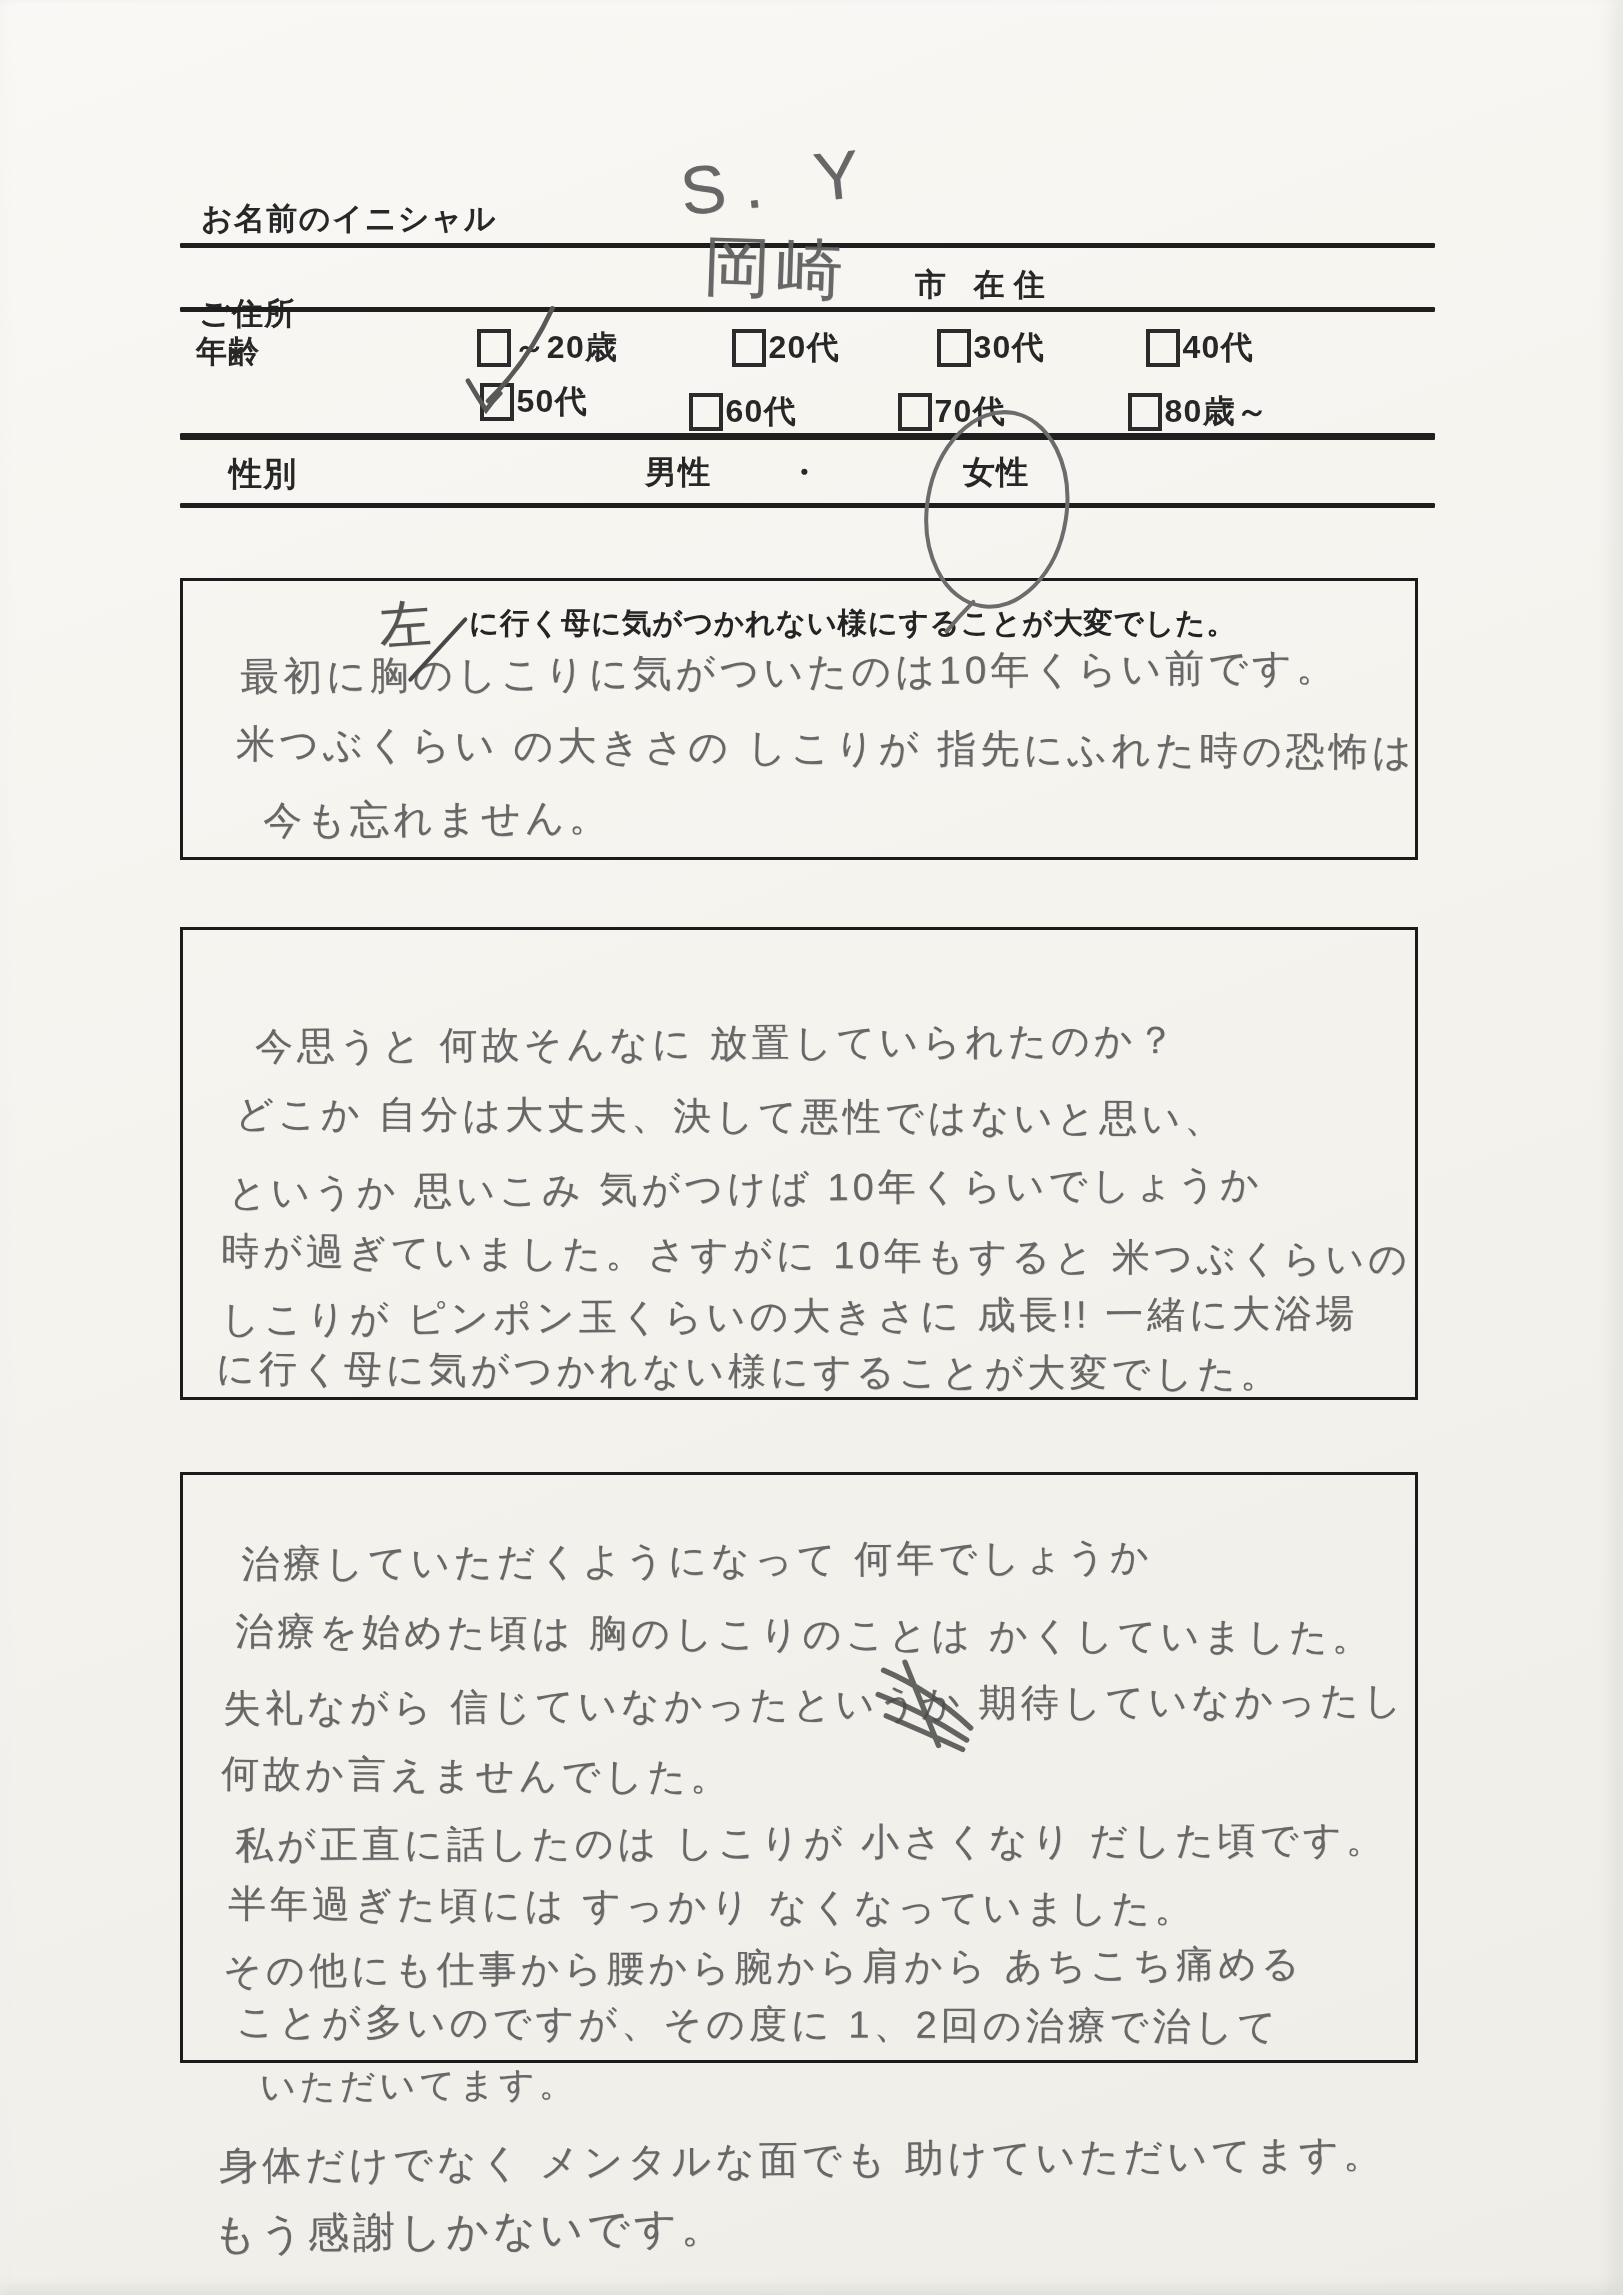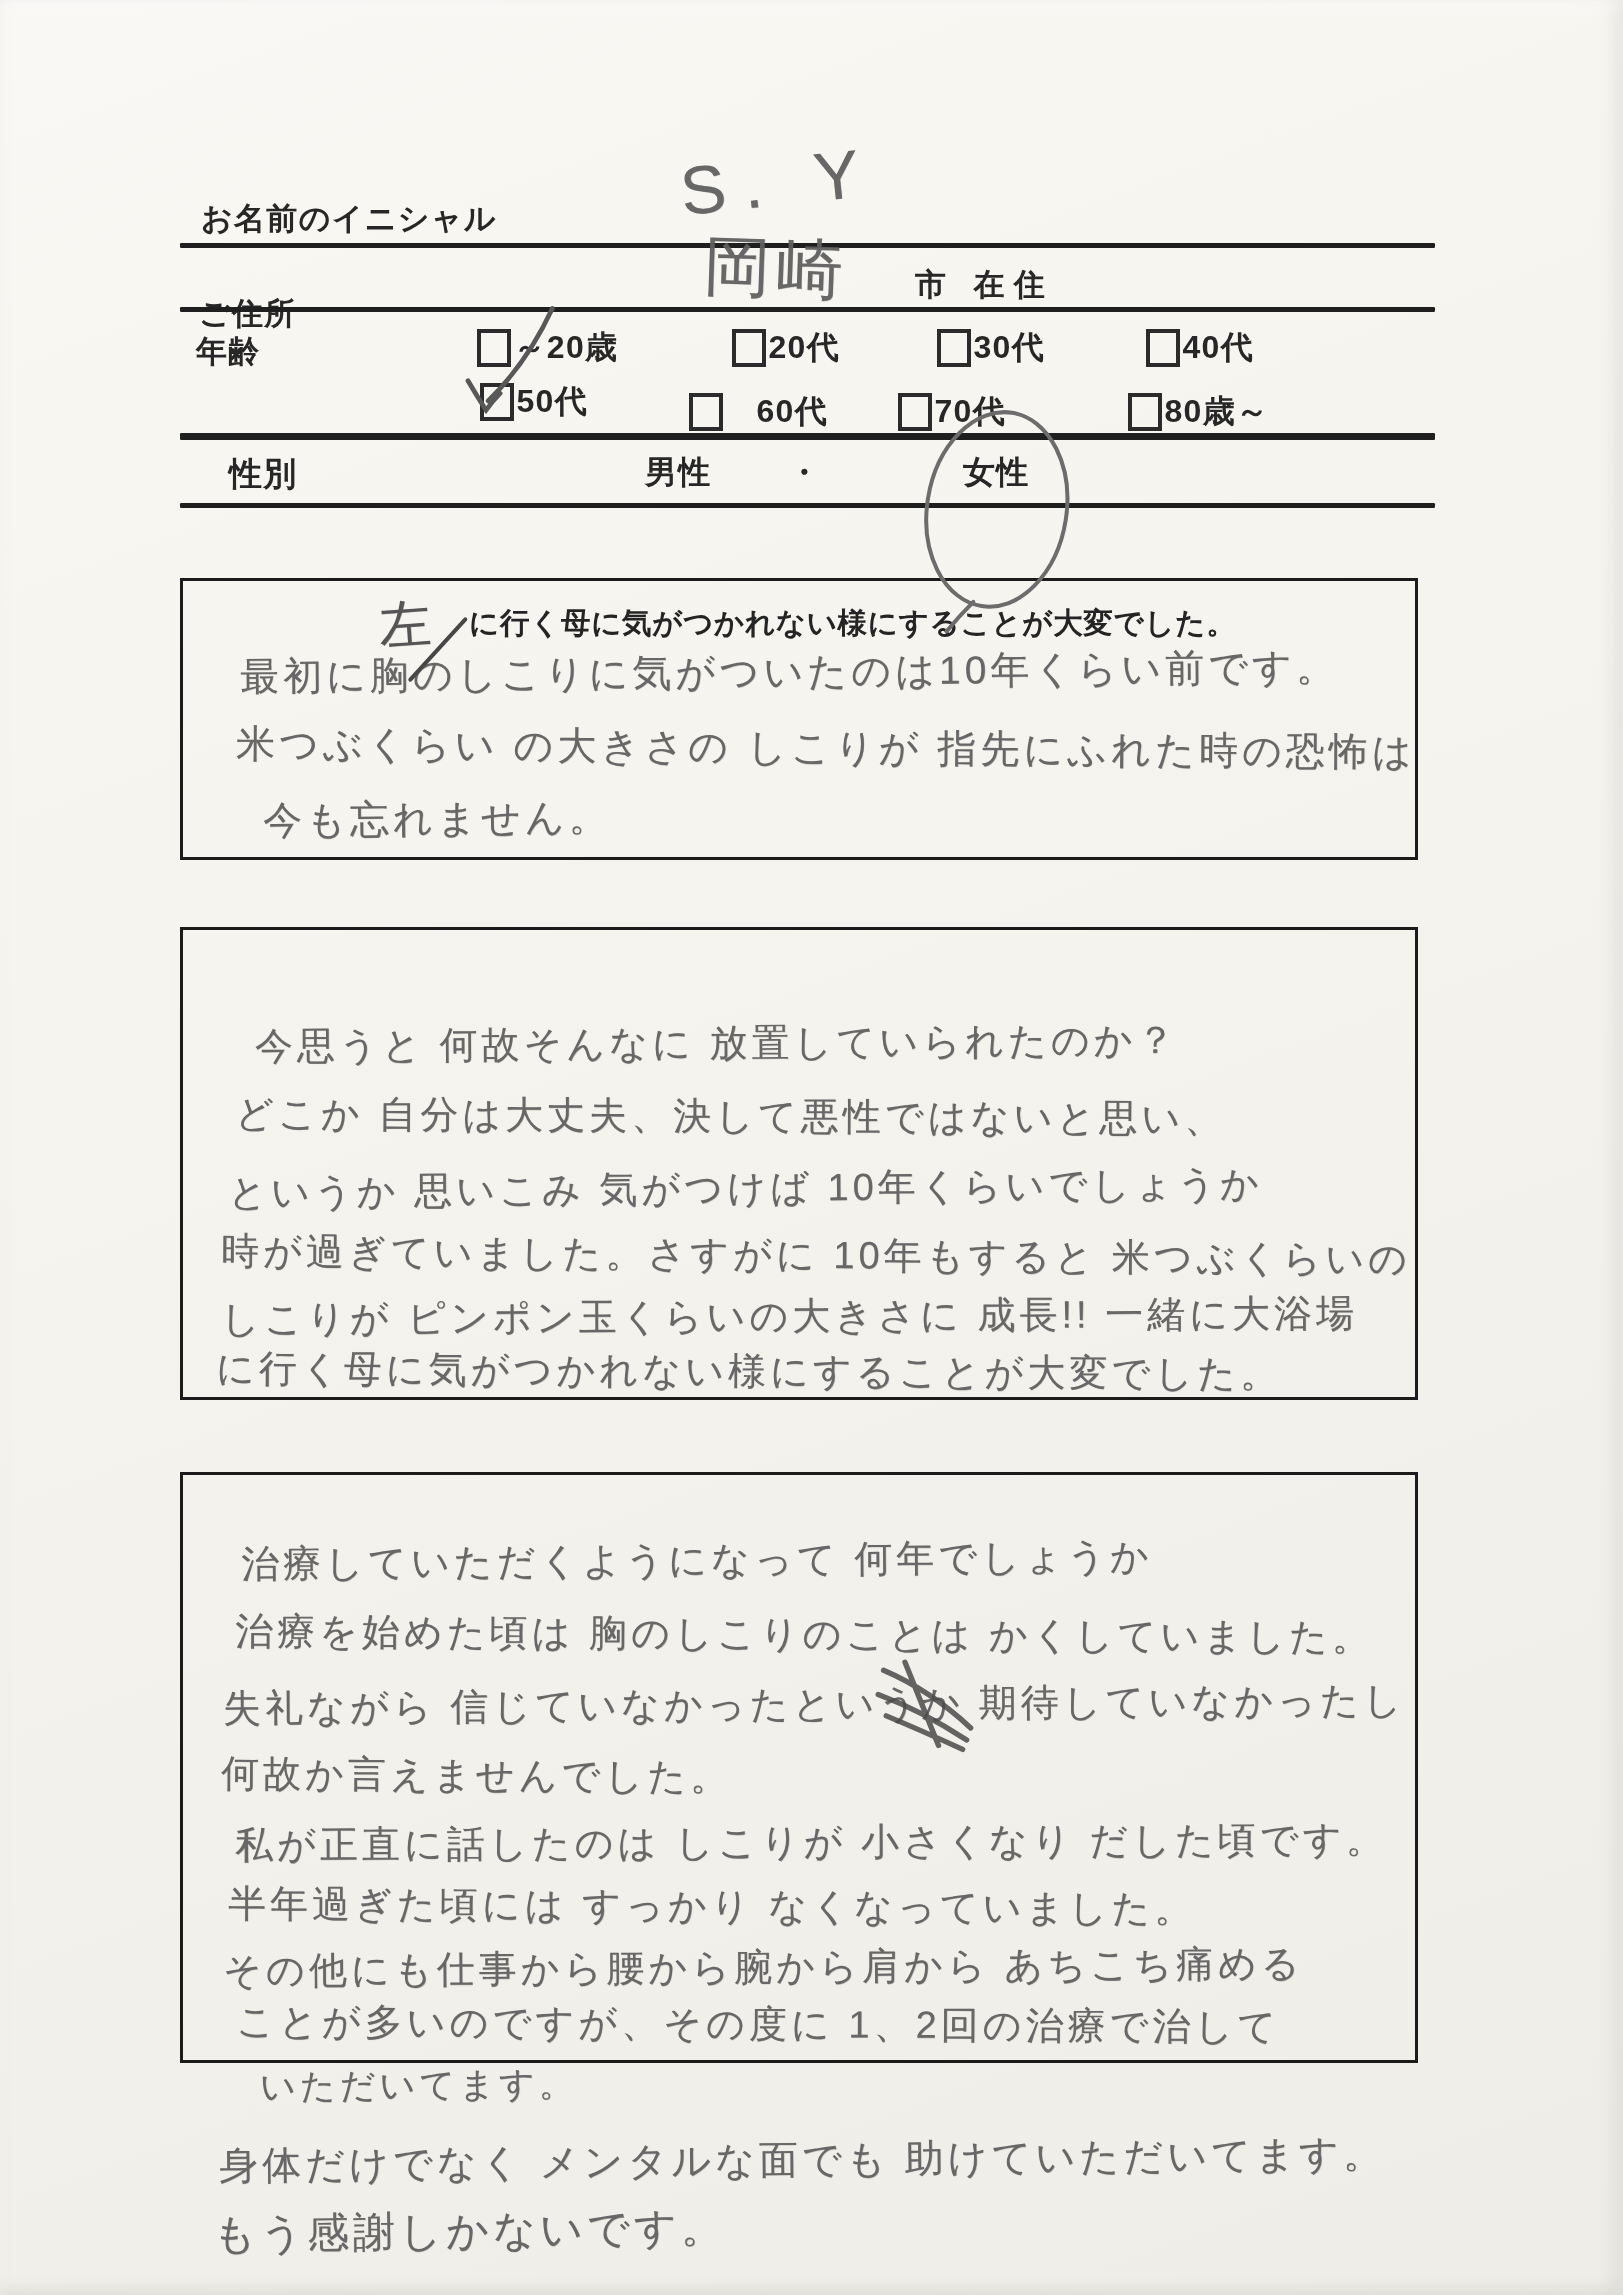--- a/index.html
+++ b/index.html
@@ -56,21 +56,21 @@
     <span class="cb"></span>
     <span class="lbl" style="font-size:32px;">40代</span>
   </div>
 
   <div class="opt" style="left:480px;top:380px;">
     <span class="cb"></span>
     <span class="lbl" style="font-size:32px;">50代</span>
   </div>
   <div class="opt" style="left:689px;top:390px;">
     <span class="cb"></span>
-    <span class="lbl" style="font-size:32px;margin-left:31px;">60代</span>
+    <span class="lbl" style="font-size:32px;">60代</span>
   </div>
   <div class="opt" style="left:898px;top:390px;">
     <span class="cb"></span>
     <span class="lbl" style="font-size:32px;">70代</span>
   </div>
   <div class="opt" style="left:1128px;top:390px;">
     <span class="cb"></span>
     <span class="lbl" style="font-size:32px;">80歳～</span>
   </div>
 

